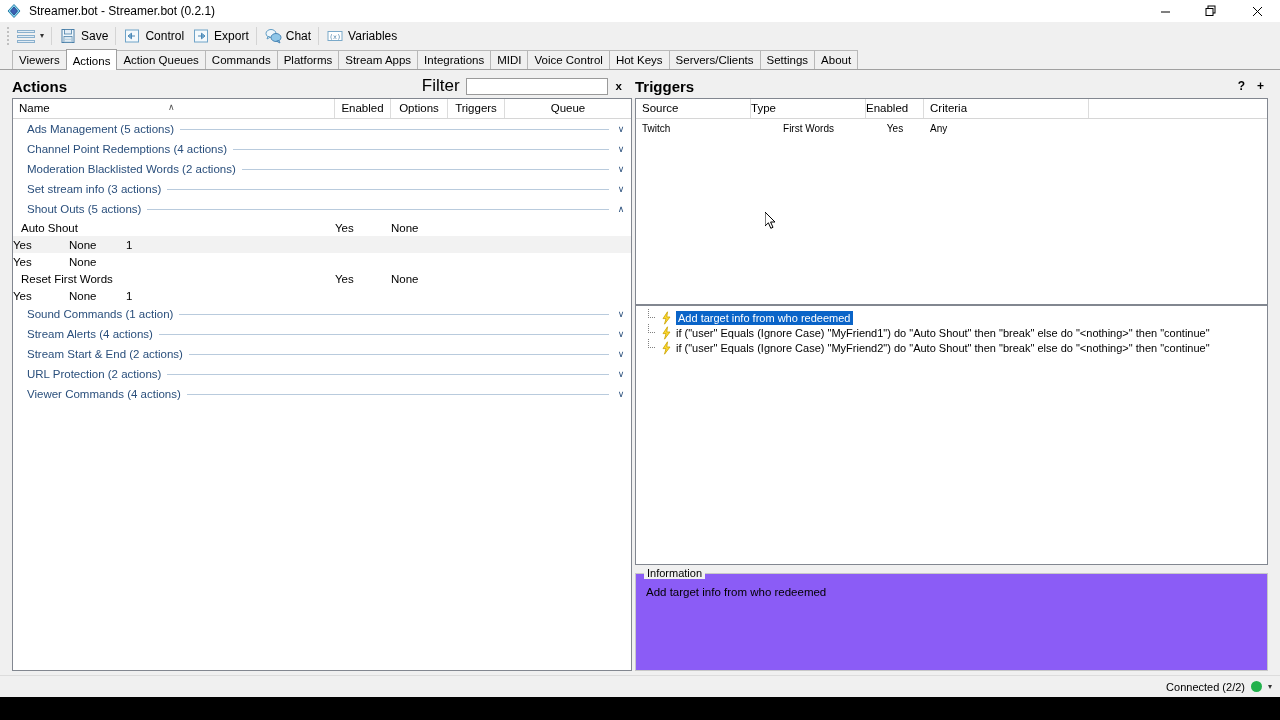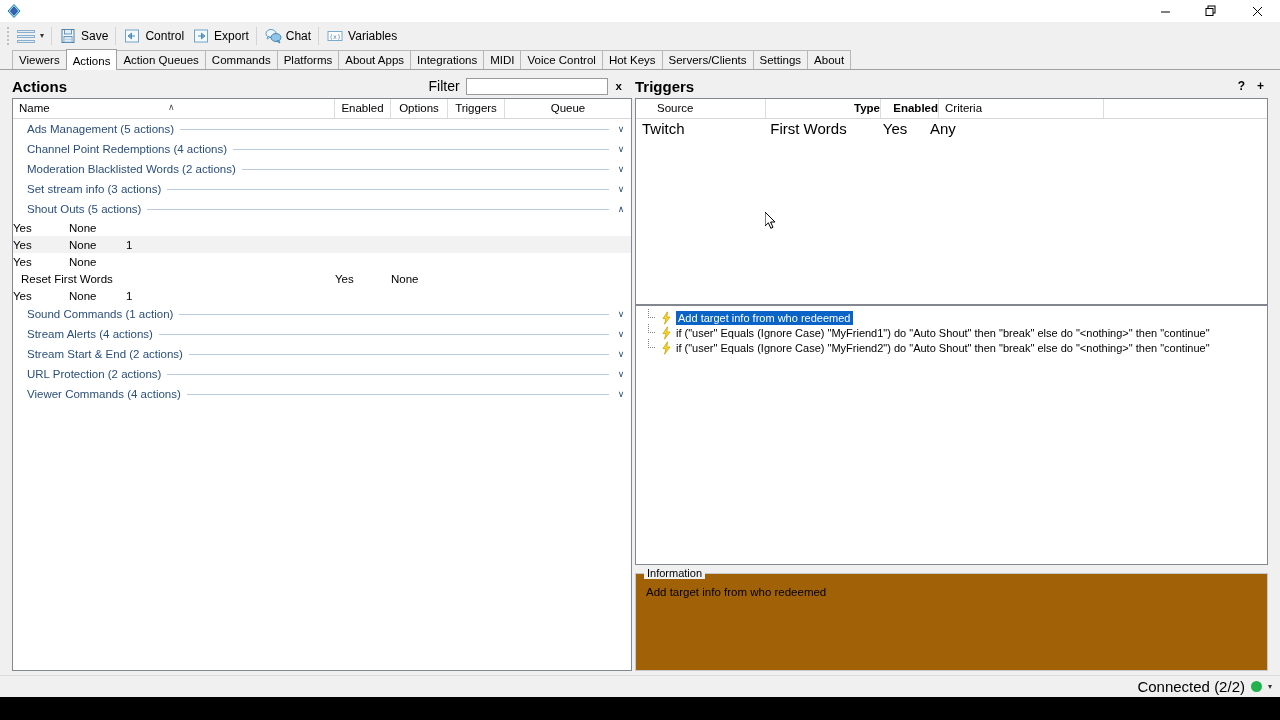--- a/index.html
+++ b/index.html
@@ -102,21 +102,21 @@
   .right-pane {
     flex: 1 1 auto; display: flex; flex-direction: column;
     padding: 4px 12px 4px 3px;
   }
   .pane-head {
     display: flex; align-items: center;
     height: 24px; flex: 0 0 24px;
   }
   .pane-title { font-size: 15px; font-weight: bold; color: #000; }
   .filter-wrap { margin-left: auto; display: flex; align-items: center; gap: 6px; padding-right: 8px;}
-  .filter-label { font-size: 14px; color: #000; }
+  .filter-label { font-size: 17px; color: #000; }
   .filter-input {
     width: 142px; height: 17px;
     border: 1px solid #9a9a9a; background: #fff;
     font-size: 11.5px; padding: 0 3px;
     font-family: "Liberation Sans", sans-serif;
   }
   .filter-x { font-size: 11.5px; font-weight: bold; color: #000; padding: 0 2px; }
   .head-btn { font-size: 12px; color: #000; padding: 0 4px; font-weight: bold;}
   .head-btns { margin-left: auto; display:flex; align-items: center; gap: 4px; }
 
@@ -159,27 +159,27 @@
     font-size: 11.5px; color: #000;
   }
   .act-row.sel { background: #f2f2f2; }
   .c-name { width: 322px; flex: 0 0 322px; padding-left: 8px; white-space: nowrap; }
   .c-enabled { width: 56px; flex: 0 0 56px; }
   .c-options { width: 57px; flex: 0 0 57px; }
   .c-triggers { width: 57px; flex: 0 0 57px; }
   .c-queue { flex: 1 1 auto; }
 
   
-  .trg-header { display: flex; height: 37px; flex: 0 0 19px; border-bottom: 1px solid #d6d6d6; padding-left: 15px; }
+  .trg-header { display: flex; height: 37px; flex: 0 0 19px; border-bottom: 1px solid #d6d6d6; }
   .trg-header .th {
     font-size: 11.5px; color: #000; line-height: 19px;
     border-right: 1px solid #dcdcdc; padding-left: 6px;
   }
-  .trg-header .th.center { text-align: right; padding-left: 0; font-weight: bold; }
-  .trg-row { display: flex; height: 19px; align-items: center; font-size: 15px; color: #000; }
+  .trg-header .th.center { text-align: left; padding-left: 0; }
+  .trg-row { display: flex; height: 19px; align-items: center; font-size: 10px; color: #000; }
   .t-source { width: 115px; flex: 0 0 115px; padding-left: 6px; }
   .t-type { width: 115px; flex: 0 0 115px; text-align: center; }
   .t-enabled { width: 58px; flex: 0 0 58px; text-align: center; }
   .t-criteria { width: 165px; flex: 0 0 165px; padding-left: 6px; }
   .t-rest { flex: 1 1 auto; }
 
   .triggers-box { height: 207px; flex: 0 0 207px; }
   .subactions-box { flex: 1 1 auto; }
 
   
@@ -202,55 +202,56 @@
   .bolt { width: 13px; flex: 0 0 13px; height: 14px; position: relative; margin-right: 3px; }
   .sa-text { white-space: nowrap; }
   .sa-text.sel { background: #0a64c8; color: #fff; padding: 1px 3px 1px 2px; }
 
   
   .infobox {
     height: 98px; flex: 0 0 98px;
     border: 1px solid #c8c8c8;
     margin-top: 8px;
     position: relative;
-    background: #a16207;
+    background: #8b5cf6;
   }
   .infobox-legend {
     position: absolute; top: -7px; left: 8px;
     background: #f0f0f0; padding: 0 3px;
     font-size: 11px; color: #000;
   }
   .infobox-content { font-size: 11.5px; color: #000; padding: 12px 0 0 10px; }
 
   
   .statusbar {
     height: 22px; flex: 0 0 22px;
     background: #f0f0f0;
     border-top: 1px solid #dcdcdc;
     display: flex; align-items: center; justify-content: flex-end;
     padding-right: 8px; gap: 6px;
   }
-  .status-text { font-size: 15px; color: #000; }
+  .status-text { font-size: 11px; color: #000; }
   .status-dot { width: 11px; height: 11px; border-radius: 50%; display:block; }
   .status-caret { font-size: 8px; color: #333; }
 
   .cursor { position: absolute; left: 765px; top: 142px; width: 12px; height: 19px; z-index: 50; pointer-events:none;}
 </style>
 </head>
 <body>
 
 <div class="app-window">
 
   <div class="titlebar">
     <div class="app-icon">
       <svg width="16" height="16" viewBox="0 0 16 16">
         <polygon points="8,1.5 14,8 8,14.5 2,8" fill="#7fd4ef" stroke="#2f7fa8" stroke-width="1"></polygon>
         <polygon points="8,4 11.5,8 8,12 4.5,8" fill="#3b5fb5" stroke="#24407f" stroke-width="0.8"></polygon>
       </svg>
     </div>
+    <div class="title-text">Streamer.bot - Streamer.bot (0.2.1)</div>
     <div class="win-buttons">
       <div class="win-btn">
         <svg width="11" height="11" viewBox="0 0 11 11">
             <line x1="1" y1="6" x2="10" y2="6" stroke="#000" stroke-width="1"></line>
           </svg>
       </div>
       <div class="win-btn">
         <svg width="12" height="12" viewBox="0 0 12 12">
           <rect x="3" y="1" width="7" height="7" fill="none" stroke="#000" stroke-width="1"></rect>
           <rect x="1" y="3.5" width="7" height="7" fill="#fff" stroke="#000" stroke-width="1"></rect>
@@ -343,21 +344,21 @@
       <span>Variables</span>
     </div>
   </div>
 
   <div class="tabstrip" id="tabstrip">
       <div class="tab">Viewers</div>
       <div class="tab active">Actions</div>
       <div class="tab">Action Queues</div>
       <div class="tab">Commands</div>
       <div class="tab">Platforms</div>
-      <div class="tab">About Apps</div>
+      <div class="tab">Stream Apps</div>
       <div class="tab">Integrations</div>
       <div class="tab">MIDI</div>
       <div class="tab">Voice Control</div>
       <div class="tab">Hot Keys</div>
       <div class="tab">Servers/Clients</div>
       <div class="tab">Settings</div>
       <div class="tab">About</div>
     </div>
 
   <div class="body">
@@ -401,20 +402,21 @@
               <span class="grp-label">Set stream info (3 actions)</span>
               <span class="grp-line"></span>
               <span class="grp-chev">∨</span>
             </div>
             <div class="grp-row">
               <span class="grp-label">Shout Outs (5 actions)</span>
               <span class="grp-line"></span>
               <span class="grp-chev">∧</span>
             </div>
             <div class="act-row">
+              <div class="c-name">Auto Shout</div>
               <div class="c-enabled">Yes</div>
               <div class="c-options">None</div>
               <div class="c-triggers"></div>
               <div class="c-queue"></div>
             </div>
             <div class="act-row sel">
               <div class="c-enabled">Yes</div>
               <div class="c-options">None</div>
               <div class="c-triggers">1</div>
               <div class="c-queue"></div>

